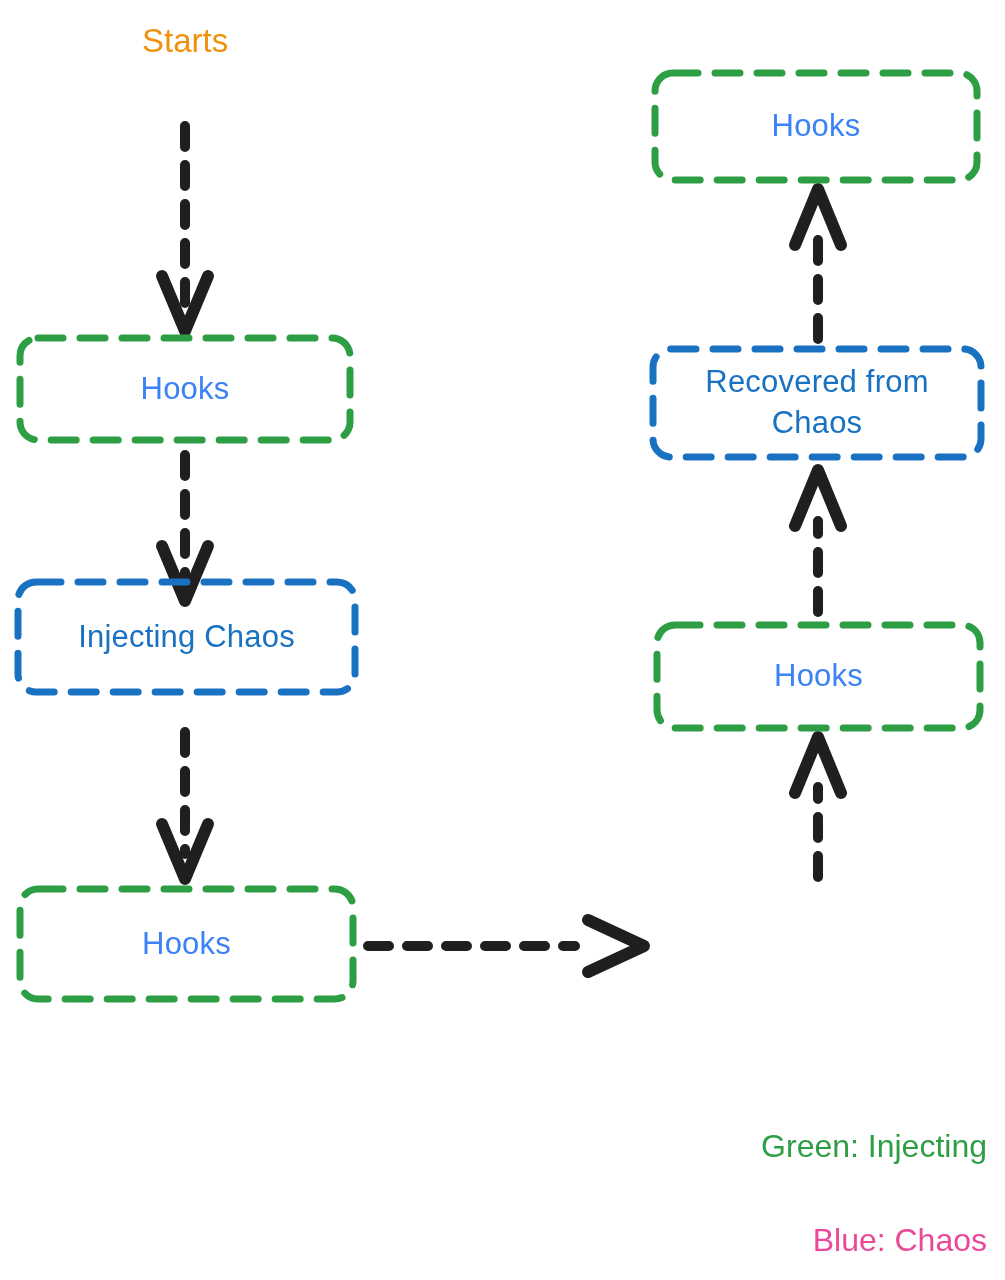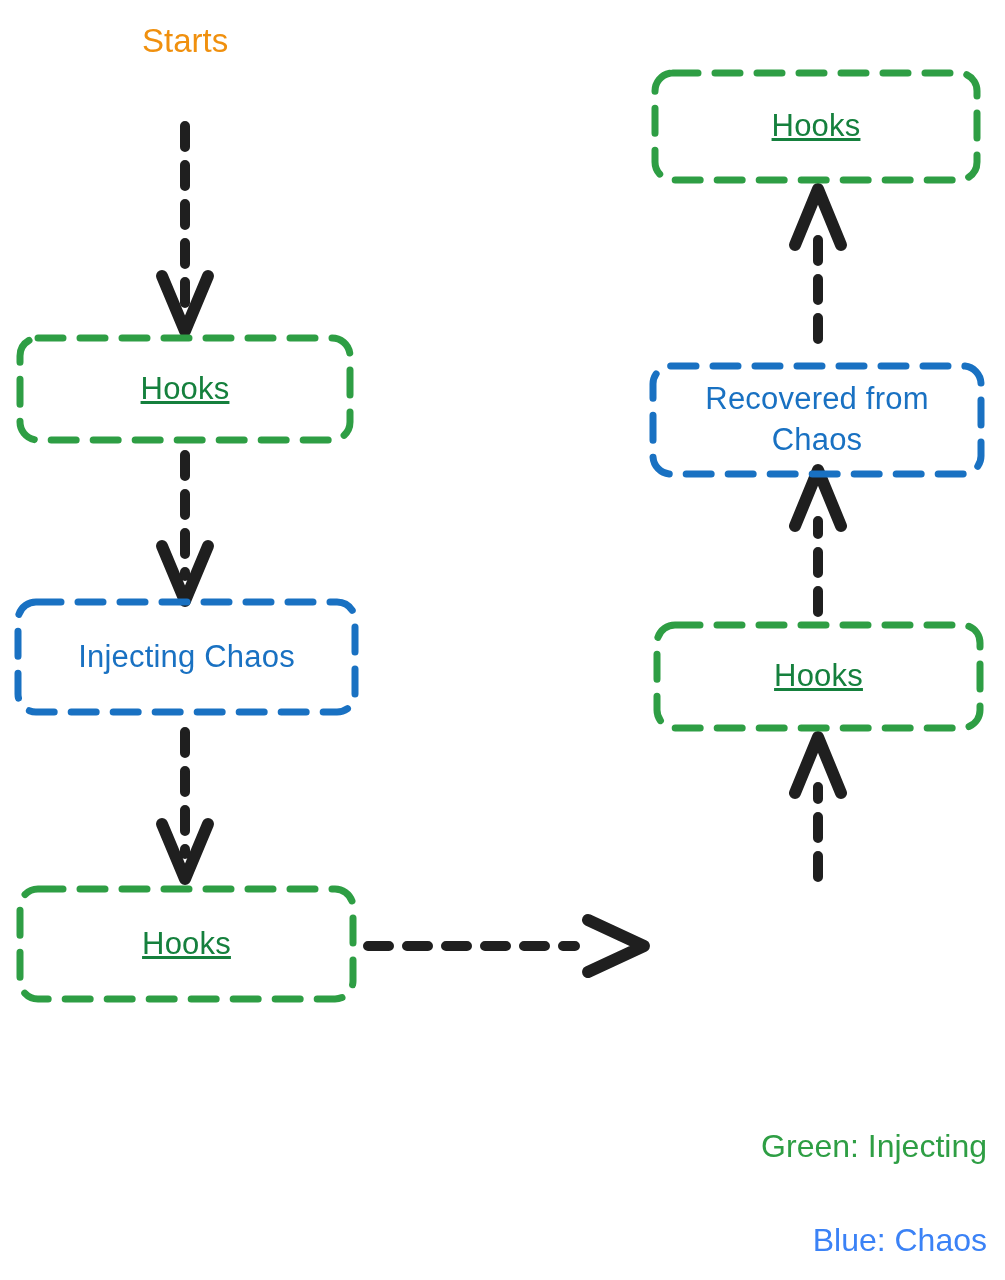--- a/index.html
+++ b/index.html
@@ -13,33 +13,33 @@
   #arrow-layer{position:absolute;left:0;top:0;pointer-events:none;}
   .node{position:absolute;}
   .node svg{position:absolute;left:0;top:0;display:block;}
   .node .label{
     position:absolute;inset:0;
     display:flex;align-items:center;justify-content:center;
     text-align:center;
     font-size:31px;line-height:1.32;font-weight:400;
     letter-spacing:0.2px;
   }
-  .node.testcase .label{color:#15803d;text-decoration:underline;}
+  .node.testcase .label{color:#3b82f6;}
   .node.chaos .label{color:#1971c2;}
   .node.wrap2 .label{padding:0 48px;}
   #start-label{
     position:absolute;left:142px;top:22px;
     font-size:33px;color:#f0900e;font-weight:400;
   }
   .legend-item{
     position:absolute;right:18px;
     font-size:32px;text-align:right;font-weight:400;
   }
   #legend-green{top:1128px;color:#2e9e44;}
-  #legend-blue{top:1222px;color:#3b82f6;}
+  #legend-blue{top:1222px;color:#ec4899;}
   .shaft{stroke:#1f1f1f;stroke-width:10;stroke-linecap:round;stroke-dasharray:21 18;fill:none;}
   .head{stroke:#1f1f1f;stroke-width:12;stroke-linecap:round;stroke-linejoin:round;fill:none;}
   .boxedge{fill:none;stroke-width:7;stroke-linecap:round;stroke-dasharray:25 17;}
   .boxedge.g{stroke:#2e9e44;}
   .boxedge.b{stroke:#1971c2;}
 </style>
 </head>
 <body>
 
 <div id="stage">
@@ -77,21 +77,21 @@
 
   <div id="start-label">Starts</div>
 
   <div class="node testcase" style="left:15px;top:333px;width:340px;height:112px;">
     <svg width="340" height="112" viewBox="0 0 340 112">
       <rect class="boxedge g" x="5" y="5" width="330" height="102" rx="18"></rect>
     </svg>
     <span class="label">Hooks</span>
   </div>
 
-  <div class="node chaos" style="left:13px;top:597px;width:347px;height:120px;">
+  <div class="node chaos" style="left:13px;top:577px;width:347px;height:120px;">
     <svg width="347" height="120" viewBox="0 0 347 120">
       <rect class="boxedge b" x="5" y="5" width="337" height="110" rx="18"></rect>
     </svg>
     <span class="label">Injecting Chaos</span>
   </div>
 
   <div class="node testcase" style="left:15px;top:884px;width:343px;height:120px;">
     <svg width="343" height="120" viewBox="0 0 343 120">
       <rect class="boxedge g" x="5" y="5" width="333" height="110" rx="18"></rect>
     </svg>
@@ -99,21 +99,21 @@
   </div>
 
 
   <div class="node testcase" style="left:652px;top:620px;width:333px;height:113px;">
     <svg width="333" height="113" viewBox="0 0 333 113">
       <rect class="boxedge g" x="5" y="5" width="323" height="103" rx="18"></rect>
     </svg>
     <span class="label">Hooks</span>
   </div>
 
-  <div class="node chaos wrap2" style="left:648px;top:361px;width:338px;height:118px;">
+  <div class="node chaos wrap2" style="left:648px;top:344px;width:338px;height:118px;">
     <svg width="338" height="118" viewBox="0 0 338 118">
       <rect class="boxedge b" x="5" y="5" width="328" height="108" rx="18"></rect>
     </svg>
     <span class="label">Recovered from Chaos</span>
   </div>
 
   <div class="node testcase" style="left:650px;top:68px;width:332px;height:117px;">
     <svg width="332" height="117" viewBox="0 0 332 117">
       <rect class="boxedge g" x="5" y="5" width="322" height="107" rx="18"></rect>
     </svg>

